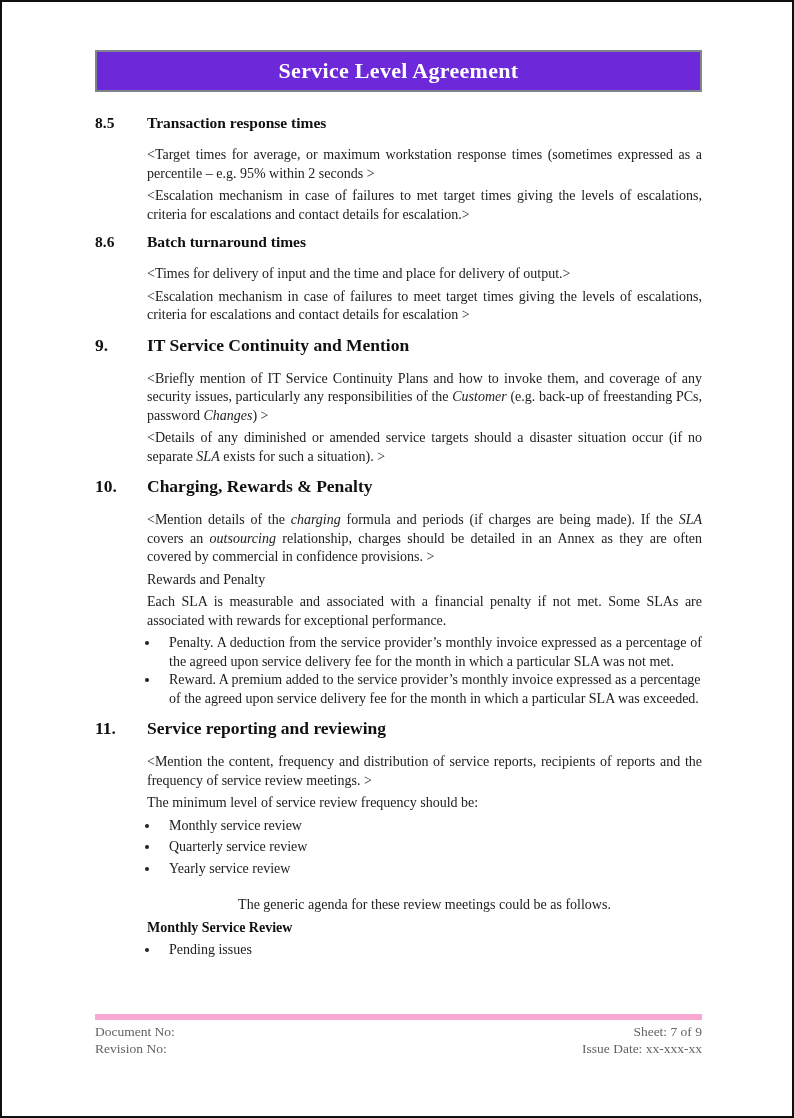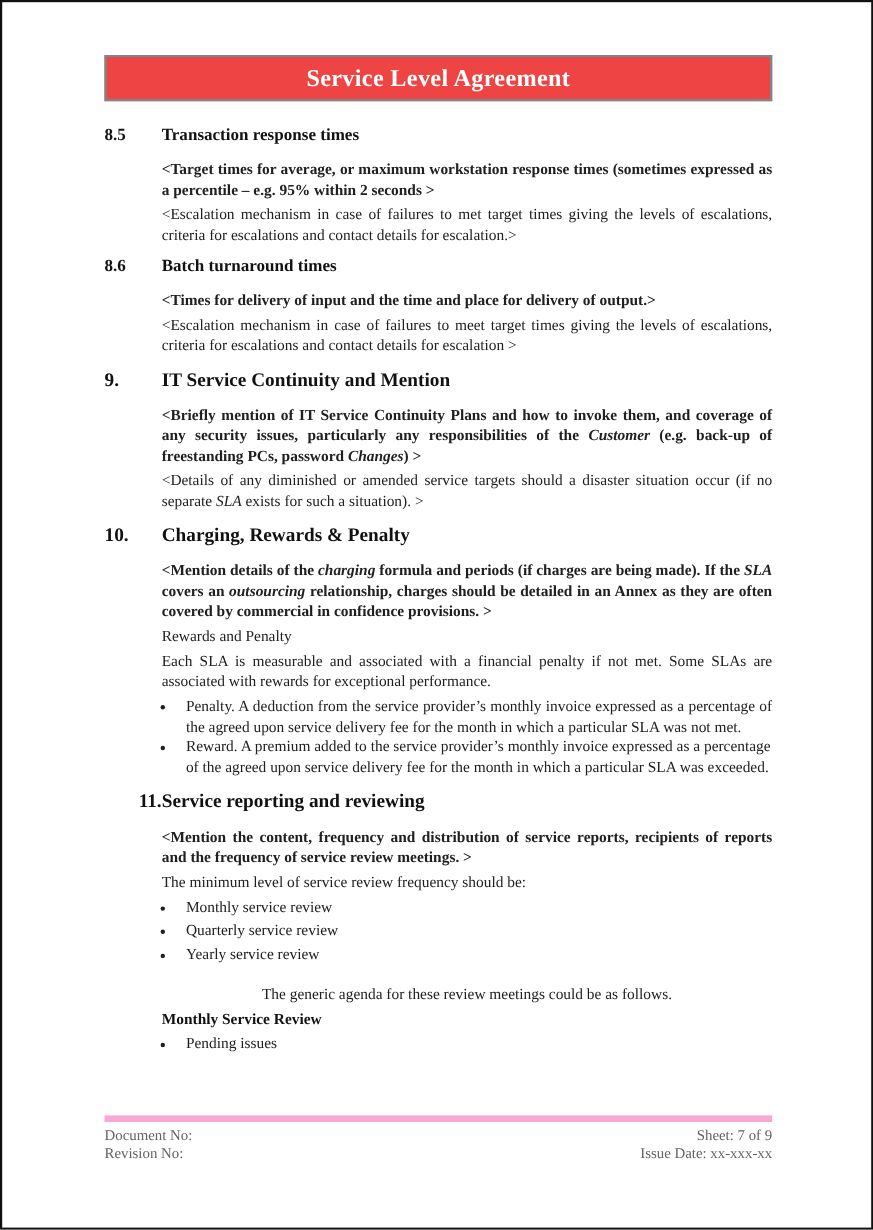--- a/index.html
+++ b/index.html
@@ -10,41 +10,41 @@
     border:2px solid #101010;
     background:#ffffff;
     font-family:"Liberation Serif", serif;
     color:#202020;
     overflow:hidden;
   }
   .banner {
     position:absolute; left:93px; top:48px;
     width:607px; height:42px;
     box-sizing:border-box;
-    background:#ef4444;
+    background:#6d28d9;
     border:2px solid #7e858d;
     display:flex; align-items:center; justify-content:center;
   }
   .banner-title {
     color:#ffffff; font-weight:bold; font-size:22px; letter-spacing:0.3px;
   }
   .content { position:absolute; left:93px; top:104px; width:607px; }
 
   .hrow { display:flex; font-weight:bold; color:#111111; }
   .hrow .hnum { width:52px; flex:none; }
   .h-sub  { font-size:15.5px; margin:9px 0 14px 0; }
   .h-main { font-size:17.5px; margin:10px 0 14px 0; }
   .content > .section:first-child .h-sub { margin-top:8px; }
 
   .p {
     margin:4px 0 0 52px;
     font-size:14px; line-height:18.5px;
     text-align:justify;
   }
-  .p.first { margin-top:6px;font-weight:bold; }
+  .p.first { margin-top:6px; }
   .p.left { text-align:left; }
   .p.gap { margin-top:18px;text-align:center; }
   .subhead { margin:4px 0 0 52px; font-size:14px; line-height:18.5px; }
   .subhead.bold { font-weight:bold; color:#111111; }
   .it { font-style:italic; }
 
   ul.blist {
     margin:4px 0 0 52px; padding-left:13px;
     list-style:disc; color:#202020;
   }
@@ -120,21 +120,21 @@
       <p class="p first"><span>&lt;Mention details of the </span><span class="it">charging</span><span> formula and periods (if charges are being made). If the </span><span class="it">SLA</span><span> covers an </span><span class="it">outsourcing</span><span> relationship, charges should be detailed in an Annex as they are often covered by commercial in confidence provisions. &gt;</span></p>
       <p class="subhead"><span>Rewards and Penalty</span></p>
       <p class="p"><span>Each SLA is measurable and associated with a financial penalty if not met. Some SLAs are associated with rewards for exceptional performance.</span></p>
       <ul class="blist just">
         <li><span>Penalty. A deduction from the service provider’s monthly invoice expressed as a percentage of the agreed upon service delivery fee for the month in which a particular SLA was not met.</span></li>
         <li style="text-align:left"><span>Reward. A premium added to the service provider’s monthly invoice expressed as a percentage of the agreed upon service delivery fee for the month in which a particular SLA was exceeded.</span></li>
       </ul>
     </div>
 
     <div class="section">
-      <div class="hrow h-main" style="text-align:right;">
+      <div class="hrow h-main" style="">
         <span class="hnum">11.</span>
         <span class="htext">Service reporting and reviewing</span>
       </div>
       <p class="p first"><span>&lt;Mention the content, frequency and distribution of service reports, recipients of reports and the frequency of service review meetings. &gt;</span></p>
       <p class="p left"><span>The minimum level of service review frequency should be:</span></p>
       <ul class="blist spaced">
         <li><span>Monthly service review</span></li>
         <li><span>Quarterly service review</span></li>
         <li><span>Yearly service review</span></li>
       </ul>

